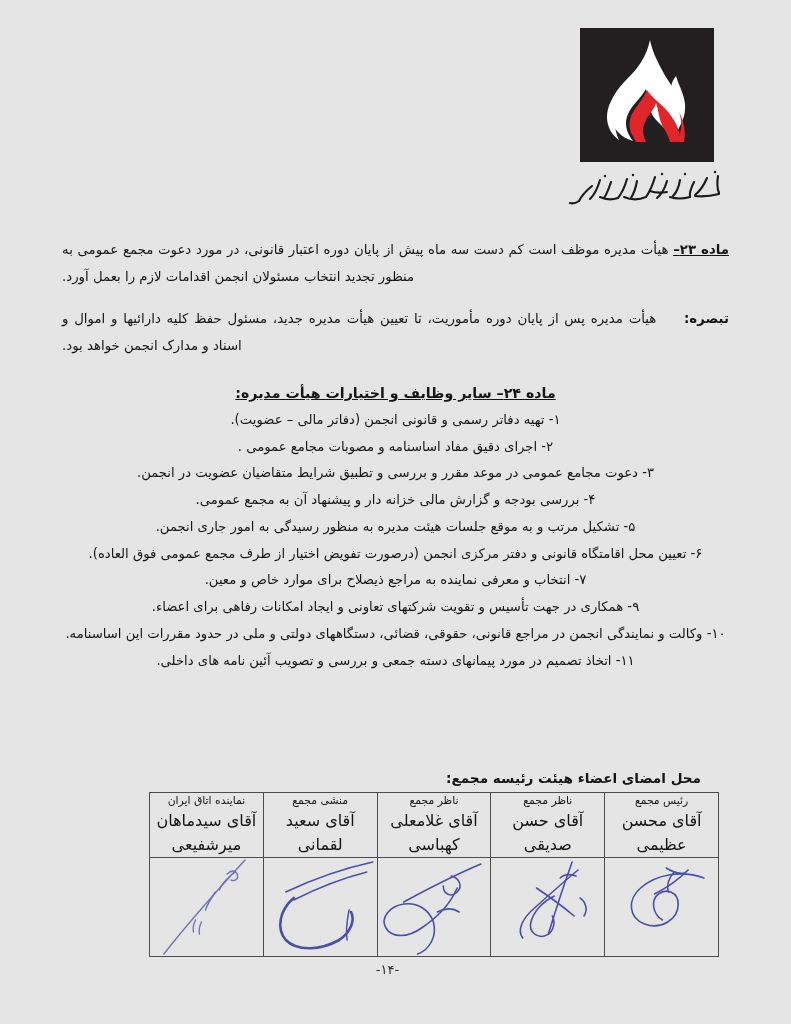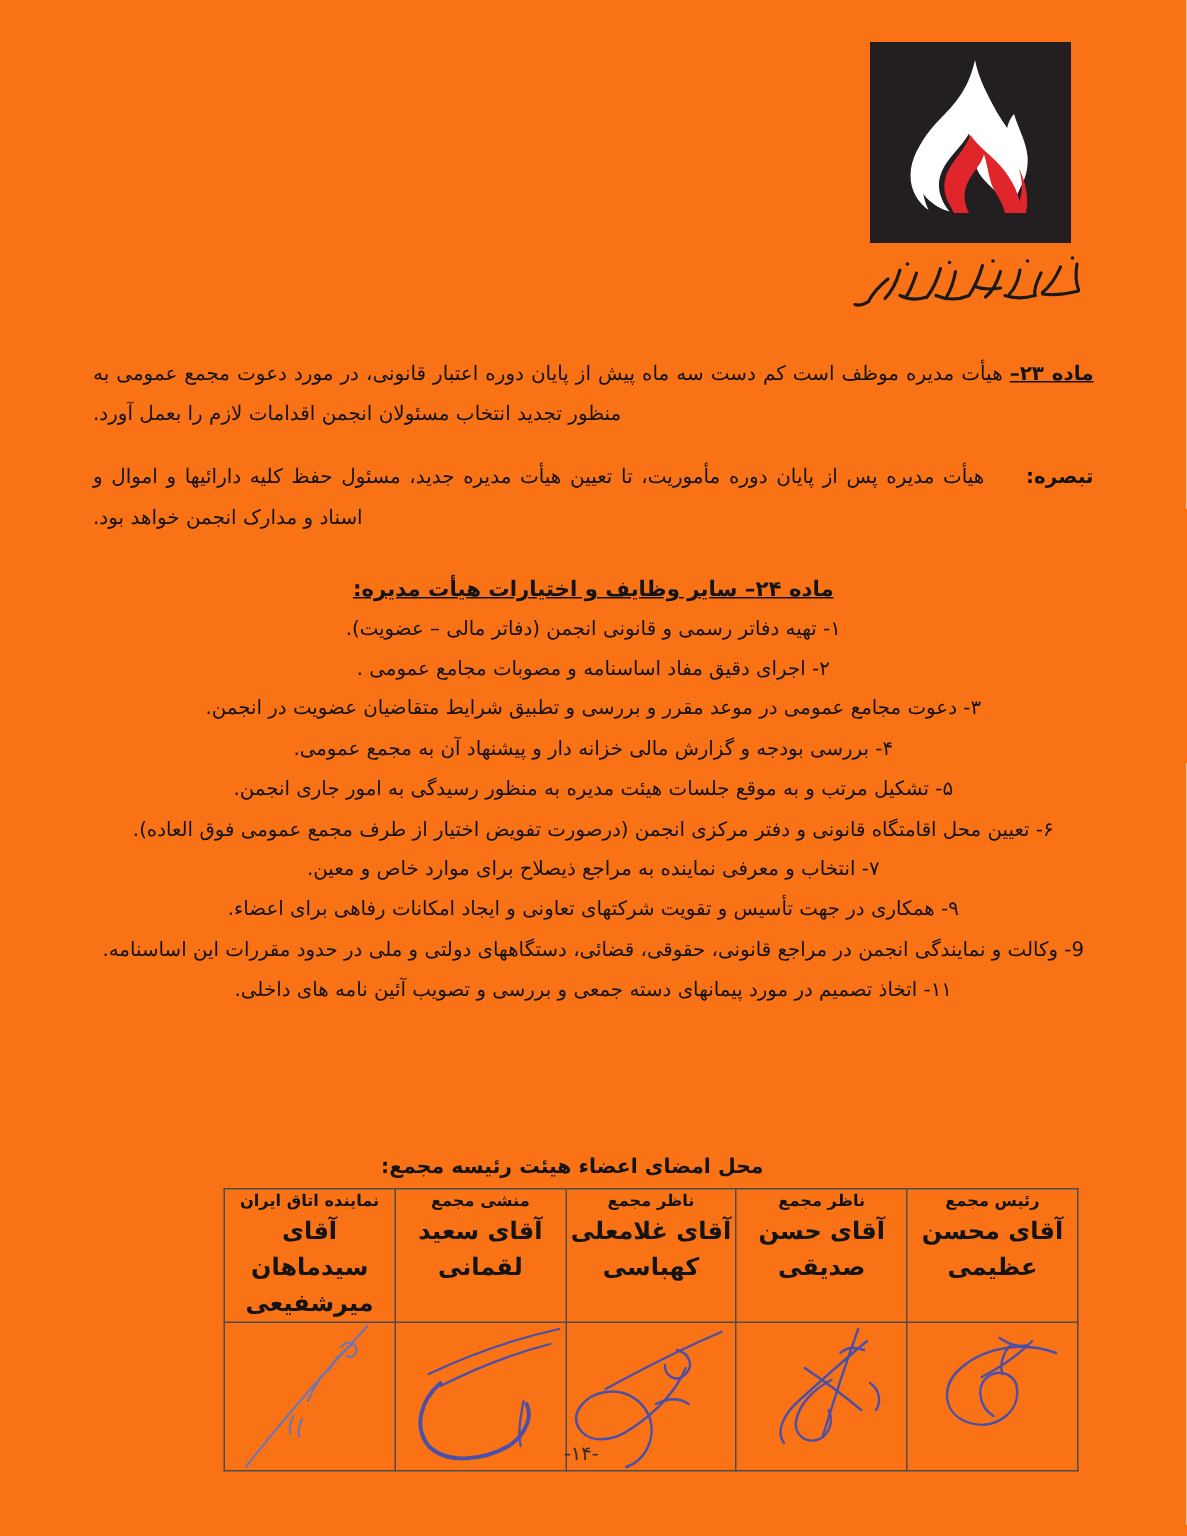--- a/index.html
+++ b/index.html
@@ -5,21 +5,21 @@
 <style>
   html, body {
     margin: 0;
     padding: 0;
     background: #ffffff;
   }
   .page {
     position: relative;
     width: 791px;
     height: 1024px;
-    background: #f97316;
+    background: #e5e5e5;
     overflow: hidden;
     font-family: "DejaVu Sans", "Liberation Sans", sans-serif;
     color: #141414;
     direction: rtl;
   }
 
   
   .logo-block {
     position: absolute;
     top: 28px;
@@ -99,42 +99,41 @@
   
   .sig-wrap {
     position: absolute;
     top: 770px;
     right: 62px;
     left: 62px;
   }
   .sig-title {
     font-size: 13.6px;
     font-weight: bold;
-    text-align: center;
+    text-align: right;
     margin: 0 28px 6px 0;
     direction: rtl;
   }
   table.sig-table {
     border-collapse: collapse;
     width: 570px;
     margin: 0 0 0 auto;
     margin-right: 10px;
     table-layout: fixed;
     direction: rtl;
   }
   table.sig-table td {
     border: 1px solid #4d4d4d;
     vertical-align: top;
     padding: 0;
   }
   td.hdr {
     height: 42px;
     text-align: center;
     padding: 4px 2px 3px 2px;
-    font-weight: bold;
   }
   .hdr-role {
     font-size: 10.8px;
     line-height: 1.5;
     display: block;
     direction: rtl;
   }
   .hdr-name {
     font-size: 16px;
     line-height: 1.5;
@@ -266,21 +265,21 @@
 
     <ol class="clauses">
       <li>۱- تهیه دفاتر رسمی و قانونی انجمن (دفاتر مالی – عضویت).</li>
       <li>۲- اجرای دقیق مفاد اساسنامه و مصوبات مجامع عمومی .</li>
       <li>۳- دعوت مجامع عمومی در موعد مقرر و بررسی و تطبیق شرایط متقاضیان عضویت در انجمن.</li>
       <li>۴- بررسی بودجه و گزارش مالی خزانه دار و پیشنهاد آن به مجمع عمومی.</li>
       <li>۵- تشکیل مرتب و به موقع جلسات هیئت مدیره به منظور رسیدگی به امور جاری انجمن.</li>
       <li>۶- تعیین محل اقامتگاه قانونی و دفتر مرکزی انجمن (درصورت تفویض اختیار از طرف مجمع عمومی فوق العاده).</li>
       <li>۷- انتخاب و معرفی نماینده به مراجع ذیصلاح برای موارد خاص و معین.</li>
       <li>۹- همکاری در جهت تأسیس و تقویت شرکتهای تعاونی و ایجاد امکانات رفاهی برای اعضاء.</li>
-      <li>9- وکالت و نمایندگی انجمن در مراجع قانونی، حقوقی، قضائی، دستگاههای دولتی و ملی در حدود مقررات این اساسنامه.</li>
+      <li>۱۰- وکالت و نمایندگی انجمن در مراجع قانونی، حقوقی، قضائی، دستگاههای دولتی و ملی در حدود مقررات این اساسنامه.</li>
       <li>۱۱- اتخاذ تصمیم در مورد پیمانهای دسته جمعی و بررسی و تصویب آئین نامه های داخلی.</li>
     </ol>
   </div>
 
   <div class="sig-wrap">
     <div class="sig-title">محل امضای اعضاء هیئت رئیسه مجمع:</div>
 
     <table class="sig-table">
       <tbody>
           <tr>

